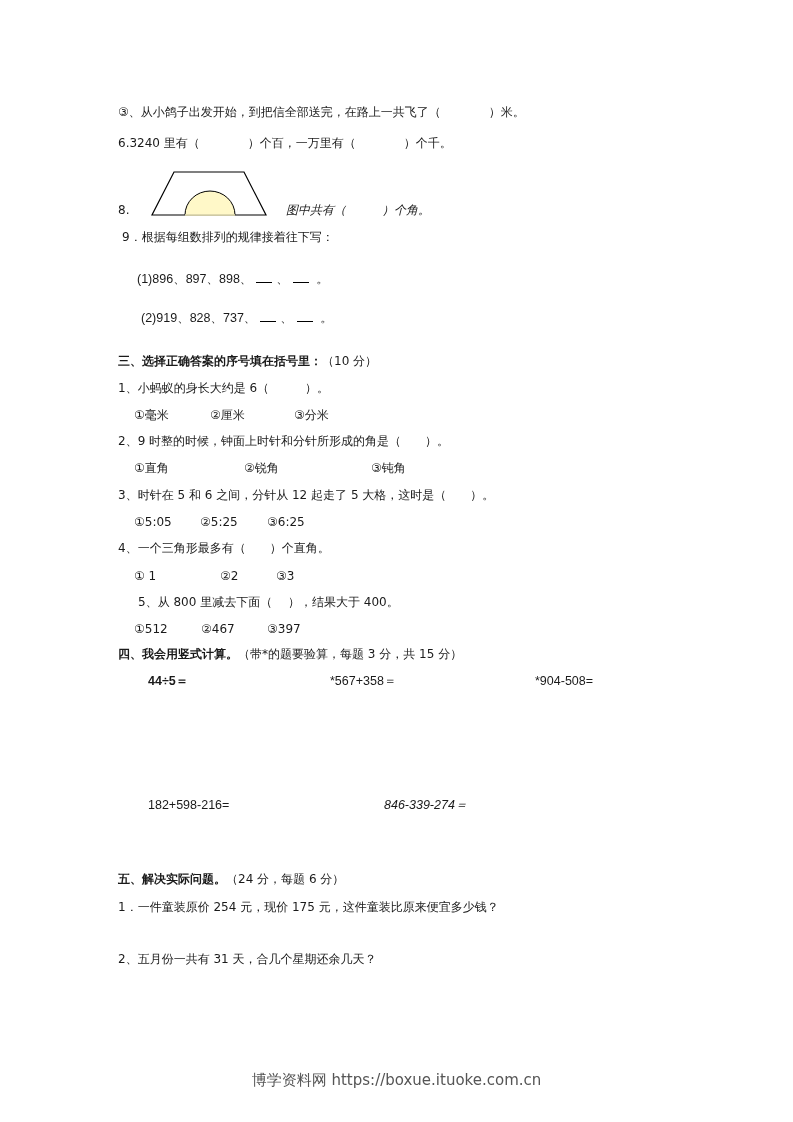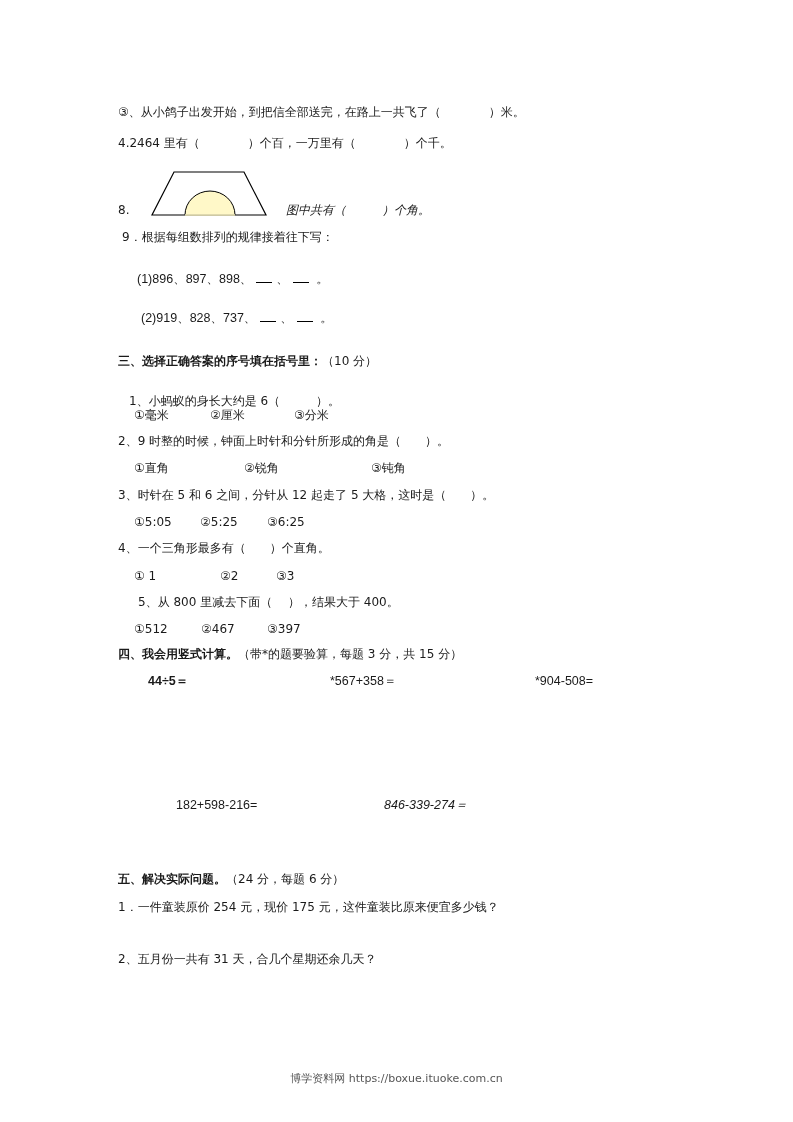--- a/index.html
+++ b/index.html
@@ -5,63 +5,63 @@
   html, body { margin: 0; padding: 0; background: #ffffff; }
   body {
     width: 793px; height: 1122px; position: relative; overflow: hidden;
     font-family: "DejaVu Sans", "Liberation Sans", sans-serif;
     color: #1a1a1a; font-size: 12px;
   }
   .line { position: absolute; white-space: pre; line-height: 16px; }
   .bold { font-weight: bold; }
   .num { font-family: "Liberation Sans", sans-serif; font-size: 12.5px; }
   .blank { display: inline-block; width: 16px; border-bottom: 1px solid #000; height: 11px; margin: 0 4px; vertical-align: baseline; }
-  .footer { position: absolute; left: 0; width: 793px; top: 1071px; text-align: center; color: #555; font-size: 11px; }
+  .footer { position: absolute; left: 0; width: 793px; top: 1071px; text-align: center; color: #555; font-size: 15px; }
   svg { position: absolute; }
 </style>
 </head>
 <body>
 
 <div class="line" style="left:118px; top:104px;">③、从小鸽子出发开始，到把信全部送完，在路上一共飞了（　　　　）米。</div>
-<div class="line" style="left:118px; top:135px;">4.2464 里有（　　　　）个百，一万里有（　　　　）个千。</div>
+<div class="line" style="left:118px; top:135px;">6.3240 里有（　　　　）个百，一万里有（　　　　）个千。</div>
 
 <div class="line" style="left:118px; top:202px;">8.</div>
 <svg style="left:148px; top:170px;" width="122" height="48" viewBox="0 0 122 48">
   <polygon points="26,2 96,2 118,45 4,45" fill="#ffffff" stroke="#000" stroke-width="1.2"></polygon>
   <path d="M37,45 A24,23 0 0 1 87,45 Z" fill="#FFF8C8" stroke="#000" stroke-width="1"></path>
   <line x1="37" y1="45" x2="87" y2="45" stroke="#FFF8C8" stroke-width="1.5"></line>
 </svg>
 <div class="line" style="left:286px; top:202px;font-style:italic;">图中共有（　　　）个角。</div>
 
 <div class="line" style="left:122px; top:229px;">9．根据每组数排列的规律接着往下写：</div>
 
 <div class="line num" style="left:137px; top:271px;text-align:center;"><span>(1)896、897、898、</span><span class="blank"></span><span>、</span><span class="blank"></span> <span>。</span></div>
 <div class="line num" style="left:141px; top:310px;"><span>(2)919、828、737、</span><span class="blank"></span><span>、</span><span class="blank"></span> <span>。</span></div>
 
 <div class="line" style="left:118px; top:353px;"><span class="bold">三、选择正确答案的序号填在括号里：</span><span>（10 分）</span></div>
 
-<div class="line" style="left:118px; top:393px;margin-left:11px;">1、小蚂蚁的身长大约是 6（　　　）。</div>
+<div class="line" style="left:118px; top:380px;">1、小蚂蚁的身长大约是 6（　　　）。</div>
 <div class="line" style="left:134px; top:407px;"><span style="position:absolute;left:0">①毫米</span><span style="position:absolute;left:76px">②厘米</span><span style="position:absolute;left:160px">③分米</span></div>
 
 <div class="line" style="left:118px; top:433px;">2、9 时整的时候，钟面上时针和分针所形成的角是（　　）。</div>
 <div class="line" style="left:134px; top:460px;"><span style="position:absolute;left:0">①直角</span><span style="position:absolute;left:110px">②锐角</span><span style="position:absolute;left:237px">③钝角</span></div>
 
 <div class="line" style="left:118px; top:487px;">3、时针在 5 和 6 之间，分针从 12 起走了 5 大格，这时是（　　）。</div>
 <div class="line" style="left:134px; top:514px;"><span style="position:absolute;left:0">①5:05</span><span style="position:absolute;left:66px">②5:25</span><span style="position:absolute;left:133px">③6:25</span></div>
 
 <div class="line" style="left:118px; top:540px;">4、一个三角形最多有（　　）个直角。</div>
 <div class="line" style="left:134px; top:568px;"><span style="position:absolute;left:0">① 1</span><span style="position:absolute;left:86px">②2</span><span style="position:absolute;left:142px">③3</span></div>
 
 <div class="line" style="left:118px; top:594px;margin-left:20px;">5、从 800 里减去下面（　 ），结果大于 400。</div>
 <div class="line" style="left:134px; top:621px;"><span style="position:absolute;left:0">①512</span><span style="position:absolute;left:67px">②467</span><span style="position:absolute;left:133px">③397</span></div>
 
 <div class="line" style="left:118px; top:646px;"><span class="bold">四、我会用竖式计算。</span><span>（带*的题要验算，每题 3 分，共 15 分）</span></div>
 <div class="line num" style="left:148px; top:673px;font-weight:bold;">44÷5＝</div>
 <div class="line num" style="left:330px; top:673px;">*567+358＝</div>
 <div class="line num" style="left:535px; top:673px;">*904-508=</div>
-<div class="line num" style="left:148px; top:797px;margin-left:28px;">182+598-216=</div>
+<div class="line num" style="left:148px; top:797px;">182+598-216=</div>
 <div class="line num" style="left:384px; top:797px;font-style:italic;">846-339-274＝</div>
 
 <div class="line" style="left:118px; top:871px;"><span class="bold">五、解决实际问题。</span><span>（24 分，每题 6 分）</span></div>
 <div class="line" style="left:118px; top:899px;">1．一件童装原价 254 元，现价 175 元，这件童装比原来便宜多少钱？</div>
 <div class="line" style="left:118px; top:951px;">2、五月份一共有 31 天，合几个星期还余几天？</div>
 
 <div class="footer">博学资料网 https://boxue.ituoke.com.cn</div>
 
 </body></html>

